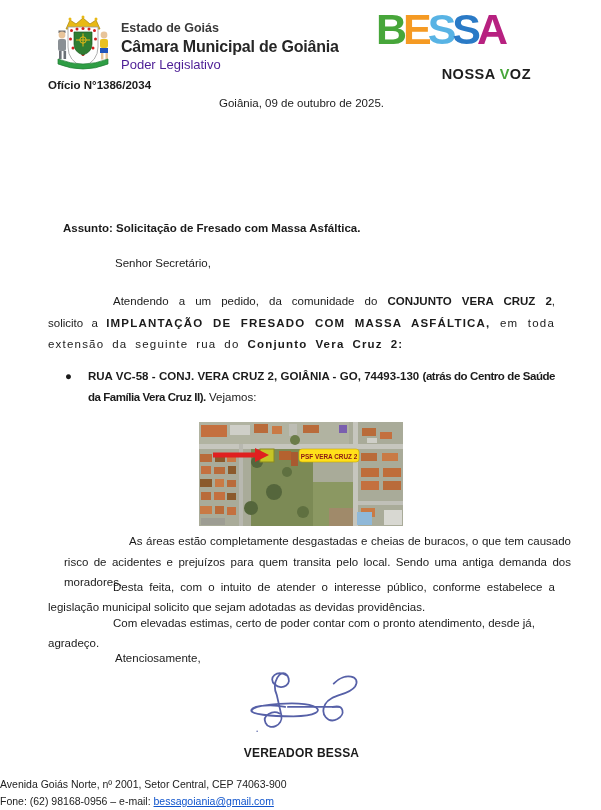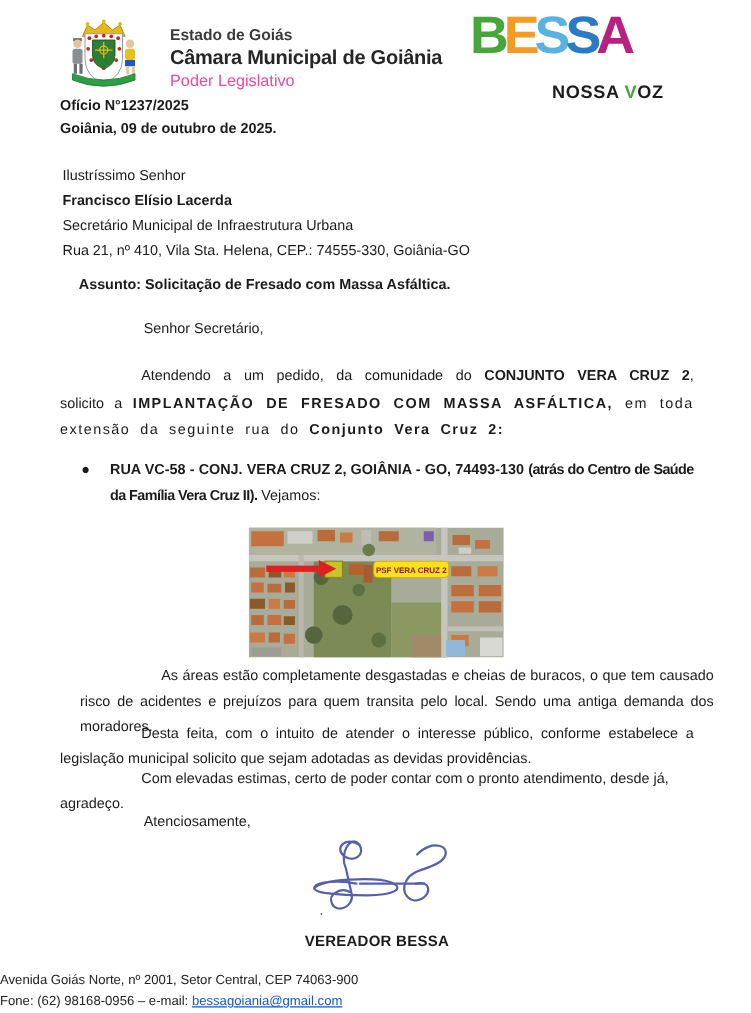--- a/index.html
+++ b/index.html
@@ -3,36 +3,36 @@
 <meta charset="utf-8">
 <style>
   html,body{margin:0;padding:0;background:#ffffff;}
   .page{
     position:relative;width:601px;height:810px;background:#fff;overflow:hidden;
     font-family:"Liberation Sans",sans-serif;color:#1b1b1b;font-size:11.5px;
   }
   
   .header-left{position:absolute;top:13px;left:50px;display:flex;}
   .crest{width:66px;height:62px;flex:0 0 auto;}
-  .header-text{margin-left:20px;padding-top:8px;line-height:1.25;}
+  .header-text{margin-left:5px;padding-top:8px;line-height:1.25;}
   .ht-state{font-weight:bold;font-size:12.5px;color:#3a3a3a;}
   .ht-chamber{font-weight:bold;font-size:16px;color:#262626;letter-spacing:-0.2px;}
-  .ht-branch{font-size:13px;color:#ec4899;}
+  .ht-branch{font-size:13px;color:#4c1d95;}
   .oficio-number{position:absolute;top:79px;left:48px;font-weight:bold;font-size:11.5px;}
   .bessa{position:absolute;top:8px;left:345px;width:190px;text-align:center;}
   .bessa-word{font-size:43px;font-weight:800;letter-spacing:-4px;line-height:1;
     transform:scaleY(0.98);white-space:nowrap;}
   .bessa-word span{display:inline-block;}
   .bl-0{color:#47a63a;} .bl-1{color:#f59a23;} .bl-2{color:#58b3e4;}
   .bl-3{color:#2a7ac6;} .bl-4{color:#b72180;}
   .bessa-tagline{font-size:14.5px;font-weight:800;color:#1d1d1d;letter-spacing:0.5px;
     text-align:right;margin-top:15px;padding-right:4px;white-space:nowrap;}
   .tag-v{color:#47a63a;}
   
-  .date-line{position:absolute;top:97px;left:48px;right:46px;text-align:left;font-weight:bold;}
+  .date-line{position:absolute;top:97px;left:48px;right:46px;text-align:center;}
   .recipient{position:absolute;top:131px;left:50px;line-height:20px;}
   .bold{font-weight:bold;}
   .subject{position:absolute;top:222px;left:63px;font-weight:bold;}
   .greeting{position:absolute;top:257px;left:115px;}
   .para{position:absolute;left:48px;width:507px;text-align:justify;}
   .para1{top:291px;line-height:21.5px;text-indent:65px;word-spacing:3.5px;}
   .ls{letter-spacing:1.2px;}
   .para2{top:531px;line-height:20.5px;text-indent:65px;margin-left:16px;}
   .para3{top:577px;line-height:20px;text-indent:65px;}
   .para4{top:613px;line-height:20px;text-indent:65px;text-align:left;}
@@ -100,30 +100,24 @@
       <div class="ht-chamber">Câmara Municipal de Goiânia</div>
       <div class="ht-branch">Poder Legislativo</div>
     </div>
   </div>
 
   <div class="bessa">
     <div class="bessa-word"><span class="bl-0">B</span><span class="bl-1">E</span><span class="bl-2">S</span><span class="bl-3">S</span><span class="bl-4">A</span></div>
     <div class="bessa-tagline"><span>NOSSA </span><span class="tag-v">V</span><span>OZ</span></div>
   </div>
 
-  <div class="oficio-number">Ofício N°1237/2025</div>
+  <div class="oficio-number">Ofício N°1386/2034</div>
 
   <div class="date-line">Goiânia, 09 de outubro de 2025.</div>
 
-  <div class="recipient">
-    <div>Ilustríssimo Senhor</div>
-    <div class="bold">Francisco Elísio Lacerda</div>
-    <div>Secretário Municipal de Infraestrutura Urbana</div>
-    <div>Rua 21, nº 410, Vila Sta. Helena, CEP.: 74555-330, Goiânia-GO</div>
-  </div>
 
   <div class="subject">Assunto: Solicitação de Fresado com Massa Asfáltica.</div>
 
   <div class="greeting">Senhor Secretário,</div>
 
   <div class="para para1"><span>Atendendo a um pedido, da comunidade do </span><span class="bold">CONJUNTO VERA CRUZ 2</span><span>, solicito a </span><span class="bold ls">IMPLANTAÇÃO DE FRESADO COM MASSA ASFÁLTICA,</span><span class="ls"> em toda extensão da seguinte rua do </span><span class="bold ls">Conjunto Vera Cruz 2:</span></div>
 
   <div class="bullet-row">
     <div class="bullet-dot">●</div>
     <div class="bullet-text"><span>RUA VC-58 - CONJ. VERA CRUZ 2, GOIÂNIA - GO, 74493-130 </span><span class="cond">(atrás do Centro de Saúde da Família Vera Cruz II).</span><span class="reg"> Vejamos:</span></div>

